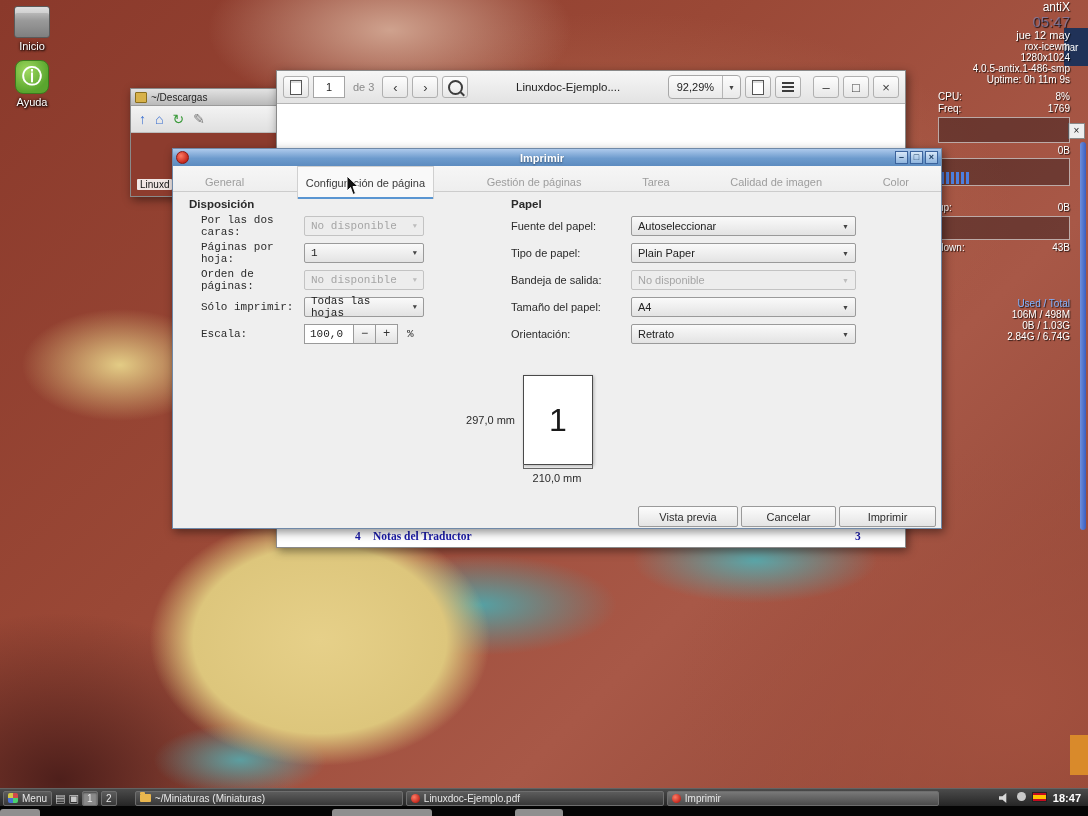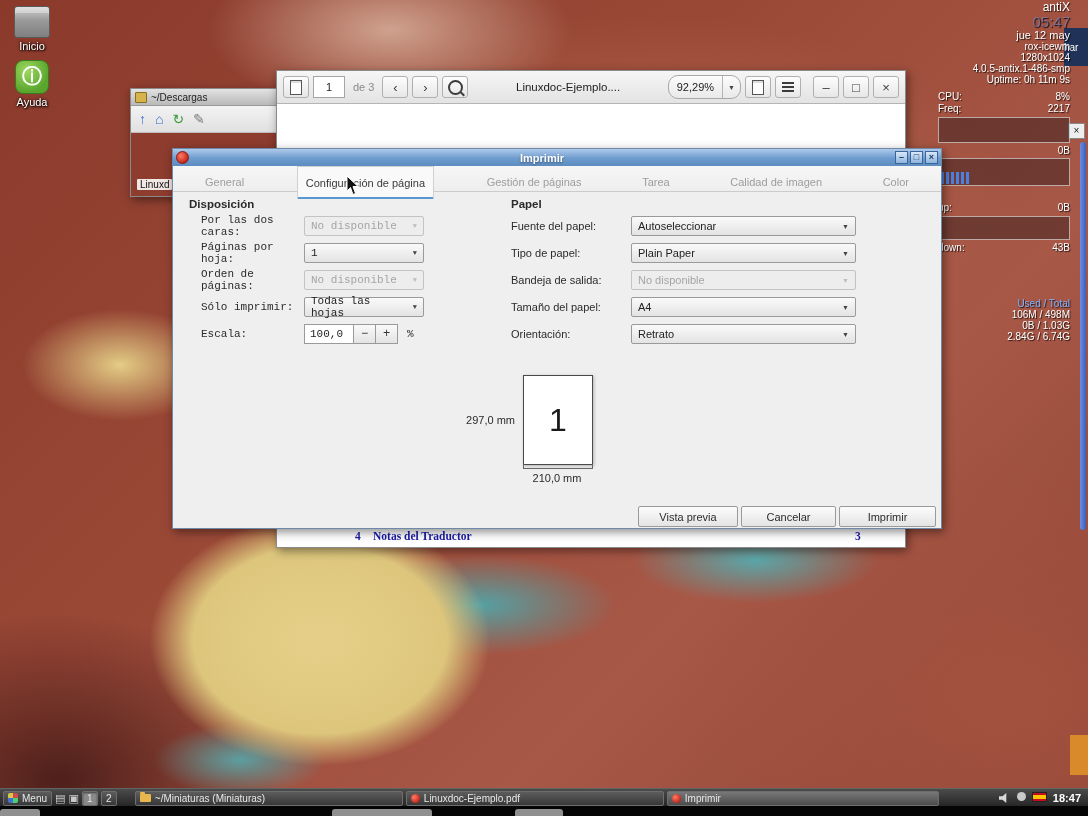--- a/index.html
+++ b/index.html
@@ -84,21 +84,21 @@
   .pdf{left:276px;top:70px;width:628px;height:476px;z-index:4;display:flex;flex-direction:column;}
   .pdf-toolbar{height:32px;display:flex;align-items:center;gap:4px;padding:0 6px;
     background:linear-gradient(180deg,#f6f6f6,#e3e3e3);border-bottom:1px solid #b5b5b5;}
   .tbtn{min-width:26px;height:22px;border:1px solid #b0b0b0;border-radius:3px;
     background:linear-gradient(180deg,#fdfdfd,#e7e7e7);display:flex;align-items:center;
     justify-content:center;font-size:13px;color:#3c3c3c;box-sizing:border-box;}
   .page-input{width:30px;height:20px;border:1px solid #a5a5a5;background:#fff;
     font-size:11px;color:#222;display:flex;align-items:center;justify-content:center;}
   .page-of{font-size:11px;color:#8a8a8a;padding:0 4px;}
   .pdf-title{font-size:11.5px;color:#222;white-space:nowrap;}
-  .zoom{height:22px;border:1px solid #a8a8a8;border-radius:10px;display:flex;align-items:center;
+  .zoom{height:22px;border:1px solid #a8a8a8;border-radius:4px;display:flex;align-items:center;
     background:linear-gradient(180deg,#fcfcfc,#e9e9e9);font-size:11px;color:#222;}
   .zoom .zv{padding:0 8px;}
   .zoom .za{border-left:1px solid #b5b5b5;padding:0 5px;font-size:7px;color:#444;height:100%;
     display:flex;align-items:center;}
   .spacer{flex:1;}
   .mag{width:11px;height:11px;border:2px solid #3c3c3c;border-radius:50%;position:relative;}
   .mag::after{content:"";position:absolute;width:5px;height:2px;background:#3c3c3c;
     right:-4px;bottom:-2px;transform:rotate(45deg);}
   .hamb{width:12px;height:2px;background:#3c3c3c;box-shadow:0 4px 0 #3c3c3c,0 -4px 0 #3c3c3c;}
   .pageglyph{width:10px;height:13px;border:1px solid #555;background:#fff;
@@ -241,21 +241,21 @@
     <div>rox-icewm</div>
     <div>1280x1024</div>
     <div>4.0.5-antix.1-486-smp</div>
     <div>Uptime: 0h 11m 9s</div>
     <div class="krow" style="margin-top:6px;">
       <span>CPU:</span>
       <span>8%</span>
     </div>
     <div class="krow">
       <span>Freq:</span>
-      <span>2217</span>
+      <span>1769</span>
     </div>
     <div class="graph" style="height:24px;"></div>
     <div>0B</div>
     <div class="graph" style="height:26px;">
       <span class="bars"></span>
     </div>
     <div class="krow" style="margin-top:16px;">
       <span>up:</span>
       <span>0B</span>
     </div>

